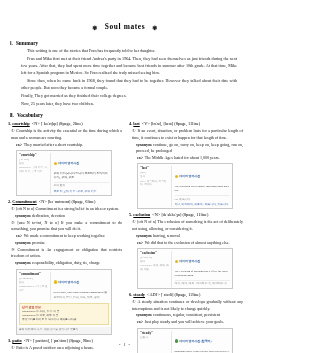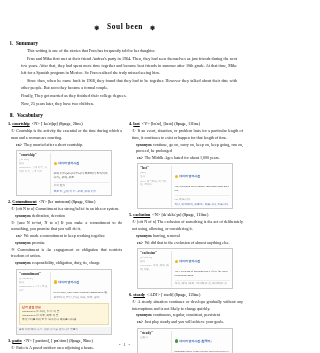--- a/index.html
+++ b/index.html
@@ -241,21 +241,21 @@
     color: #333;
     letter-spacing: 1px;
   }
 </style>
 </head>
 <body>
 
 <div class="page">
 
   <div class="doc-title">
-    <span class="orn">✾</span><span>Soul been</span><span class="orn">✾</span>
+    <span class="orn">✾</span><span>Soul mates</span><span class="orn">✾</span>
   </div>
 
   <div class="section-head">
     <span class="numeral">Ⅰ.</span><span>Summary</span>
   </div>
 
   <div class="summary">
     <p>This writing is one of the stories that Fran has frequently told to her daughter.</p>
     <p>Fran and Mika first met at their friend Andrea's party in 1964. Then, they had seen themselves as just friends during the next few years. After that, they had spent more time together and became best friends in summer after 10th grade. At that time, Mike left for a Spanish program in Mexico. So Fran realized she truly missed seeing him.</p>
     <p>Since then, when he came back in 1968, they found that they had to be together. However they talked about their date with other people. But soon they became a formal couple.</p>

